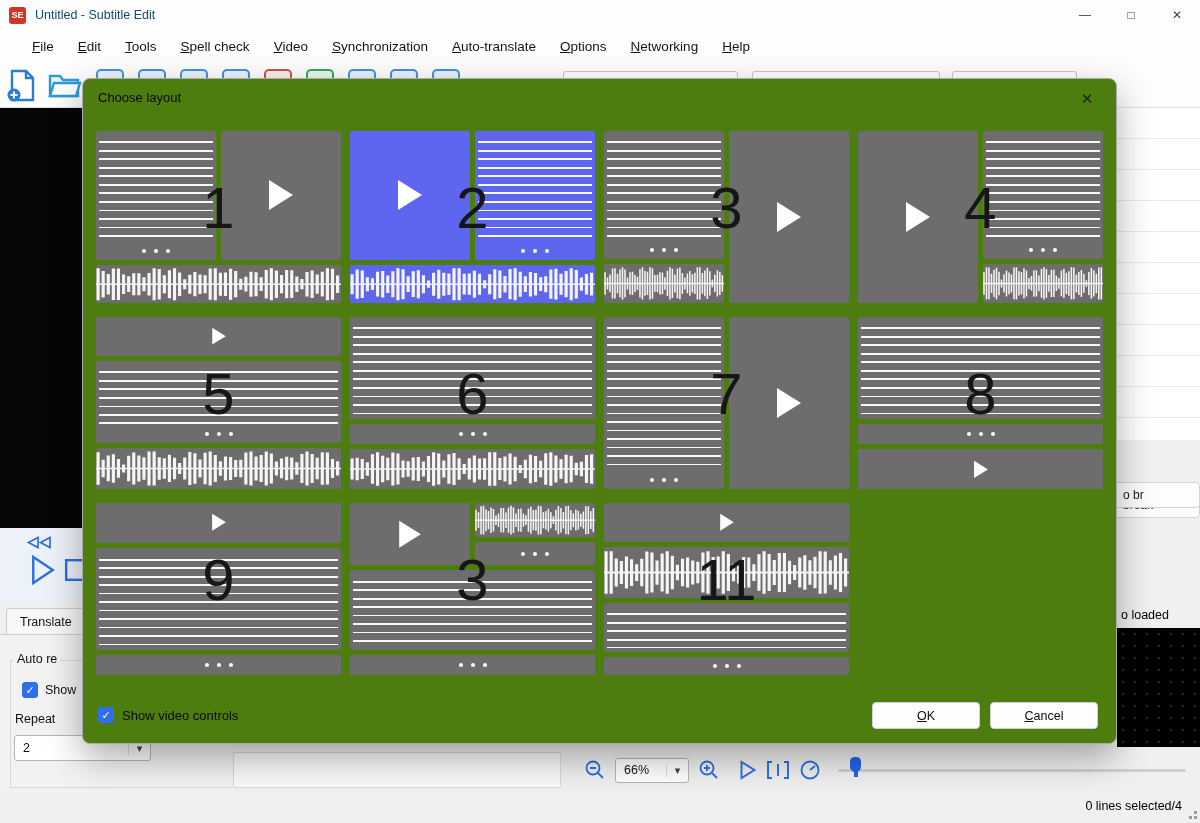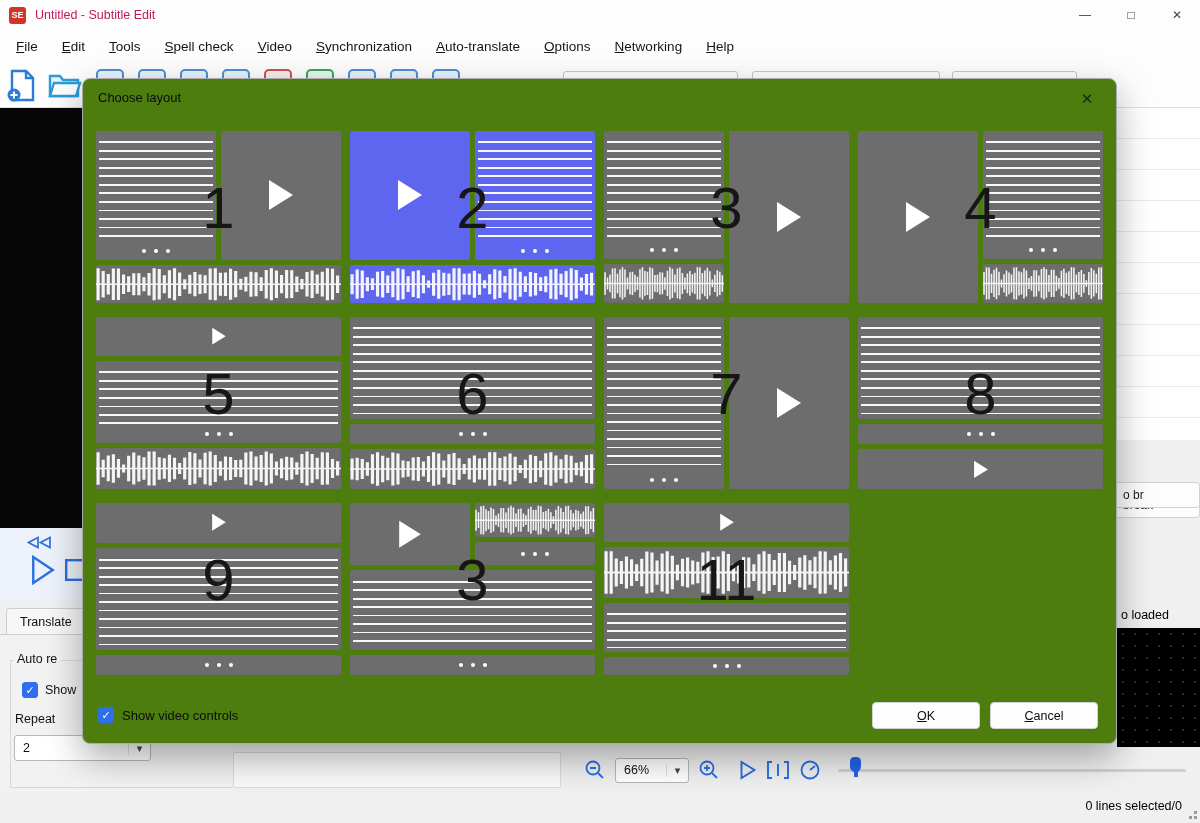--- a/index.html
+++ b/index.html
@@ -7,25 +7,25 @@
   body {
     font-family: "Liberation Sans", sans-serif;
     background:#f0f0f0;
     position:relative;
     overflow:hidden;
     color:#111;
   }
   
   #titlebar{position:absolute;left:0;top:0;width:1200px;height:30px;background:#fdfdfd;display:flex;align-items:center;}
   #app-icon{width:17px;height:17px;margin-left:9px;background:#d63327;border-radius:3px;color:#fff;font-size:9px;font-weight:bold;display:flex;align-items:center;justify-content:center;}
-  #win-title{margin-left:9px;font-size:12.5px;color:#be185d;}
+  #win-title{margin-left:9px;font-size:12.5px;color:#0c4a6e;}
   #win-buttons{margin-left:auto;display:flex;height:30px;}
   .win-btn{width:46px;height:30px;display:flex;align-items:center;justify-content:center;font-size:12px;color:#444;}
   
-  #menubar{position:absolute;left:0;top:30px;width:1200px;height:33px;background:#fdfdfd;display:flex;align-items:center;padding-left:4px;}
+  #menubar{position:absolute;left:0;top:30px;width:1200px;height:33px;background:#fdfdfd;display:flex;align-items:center;padding-left:20px;}
   .menu-item{padding:5px 12px;font-size:13.5px;color:#151515;}
   .menu-item u{text-decoration:underline;}
   
   #toolbar{position:absolute;left:0;top:63px;width:1200px;height:45px;background:#fdfdfd;border-bottom:1px solid #e2e2e2;}
   .tb-icon{position:absolute;top:6px;}
   .tb-generic{width:28px;height:30px;border:2px solid #4a90d9;border-radius:5px;background:#eaf2fc;}
   .tb-combo{position:absolute;top:8px;height:25px;background:#fff;border:1px solid #c6c6c6;border-radius:3px;}
   
   #video-black{position:absolute;left:0;top:108px;width:232px;height:420px;background:#060606;}
   #player-bar{position:absolute;left:0;top:528px;width:232px;height:76px;background:#edf1f9;}
@@ -193,21 +193,21 @@
   <svg class="blue-icon" width="22" height="22" viewBox="0 0 22 22">
     <circle cx="11" cy="11" r="8.5" fill="none" stroke="#2b6fe3" stroke-width="1.8"></circle>
     <path d="M11 11l5-4" stroke="#2b6fe3" stroke-width="1.9"></path>
   </svg>
   <div id="slider-track">
     <div id="slider-pin"></div>
   </div>
 </div>
 
 <div id="statusbar">
-  <span id="status-text">0 lines selected/0</span>
+  <span id="status-text">0 lines selected/4</span>
   <div id="grip"></div>
 </div>
 
 <div id="dialog">
   <div id="dlg-title">Choose layout</div>
   <div id="dlg-close">✕</div>
   <div id="layout-grid">
       <div class="thumb">
         <div class="thumb-root" style="flex-direction: column;">
           <div class="node" style="flex-direction: row; flex: 3.35 1 0px;">

